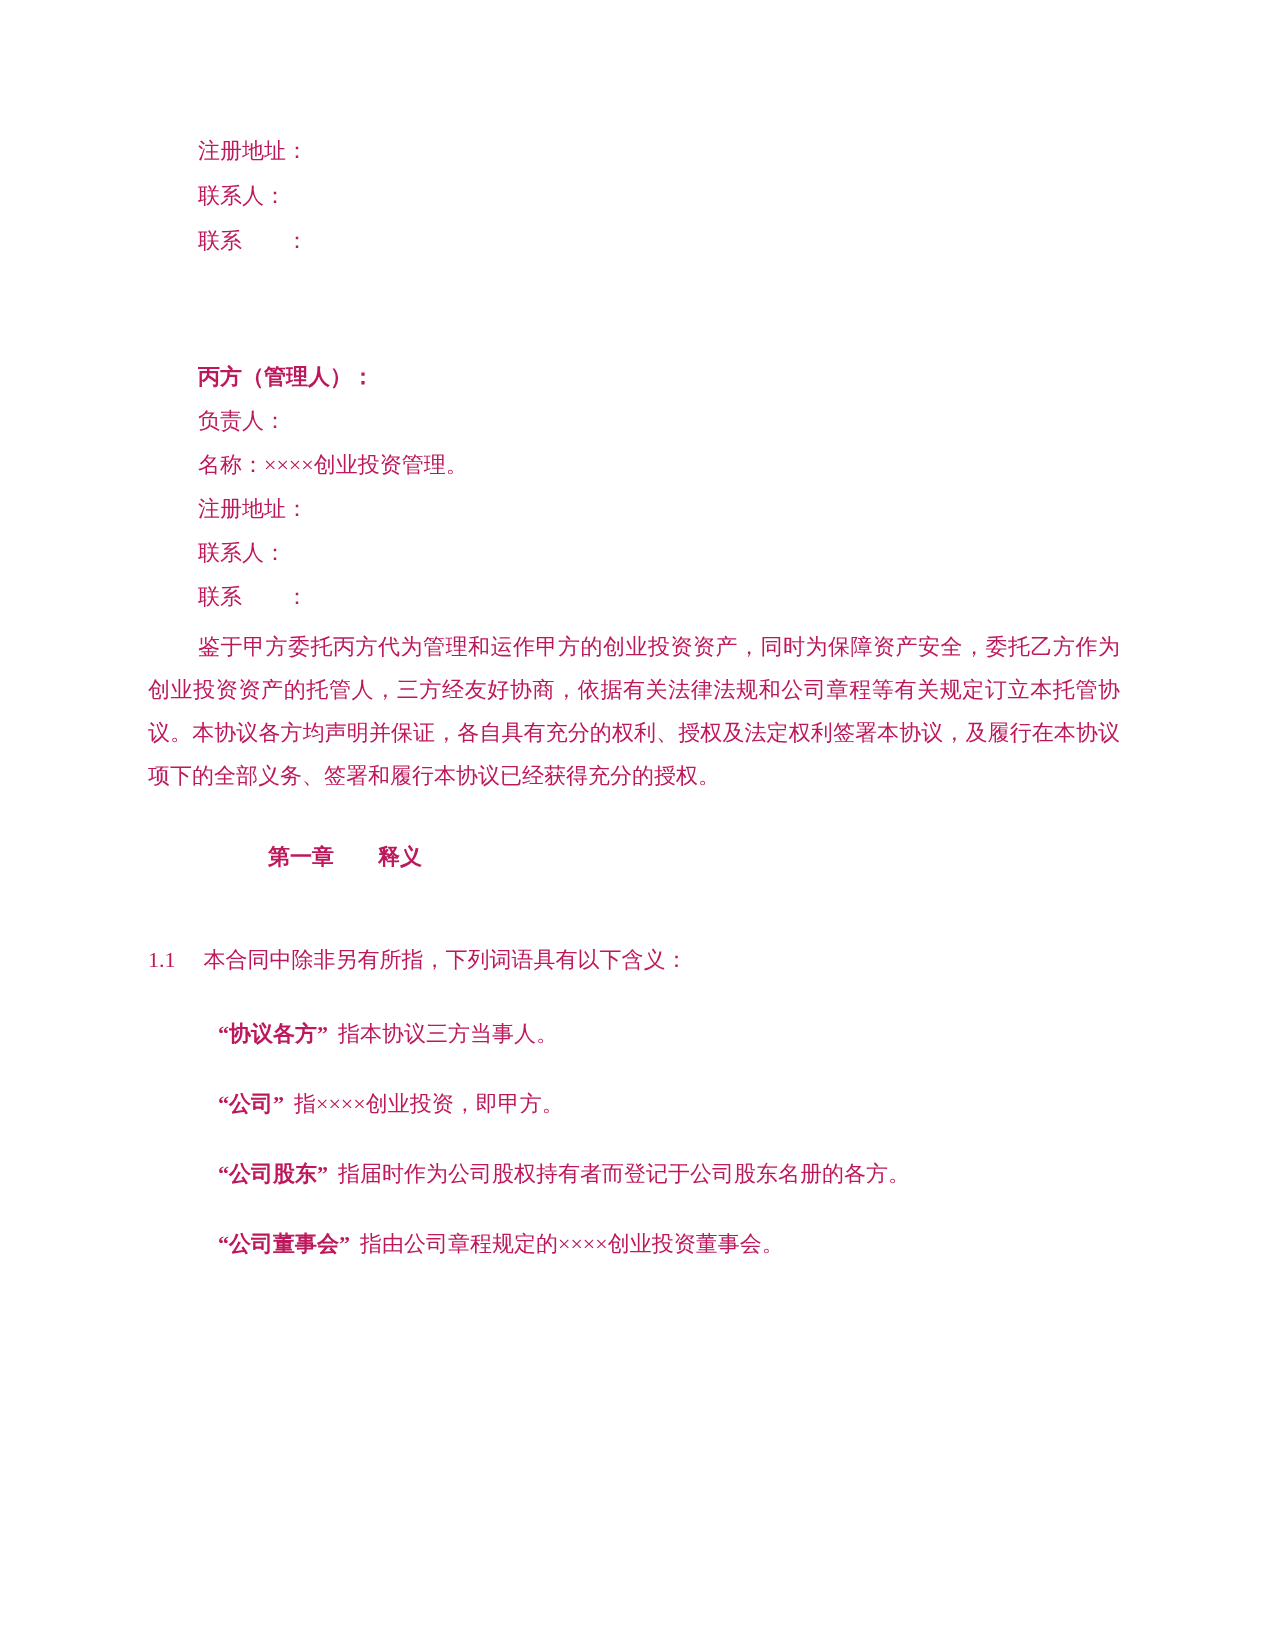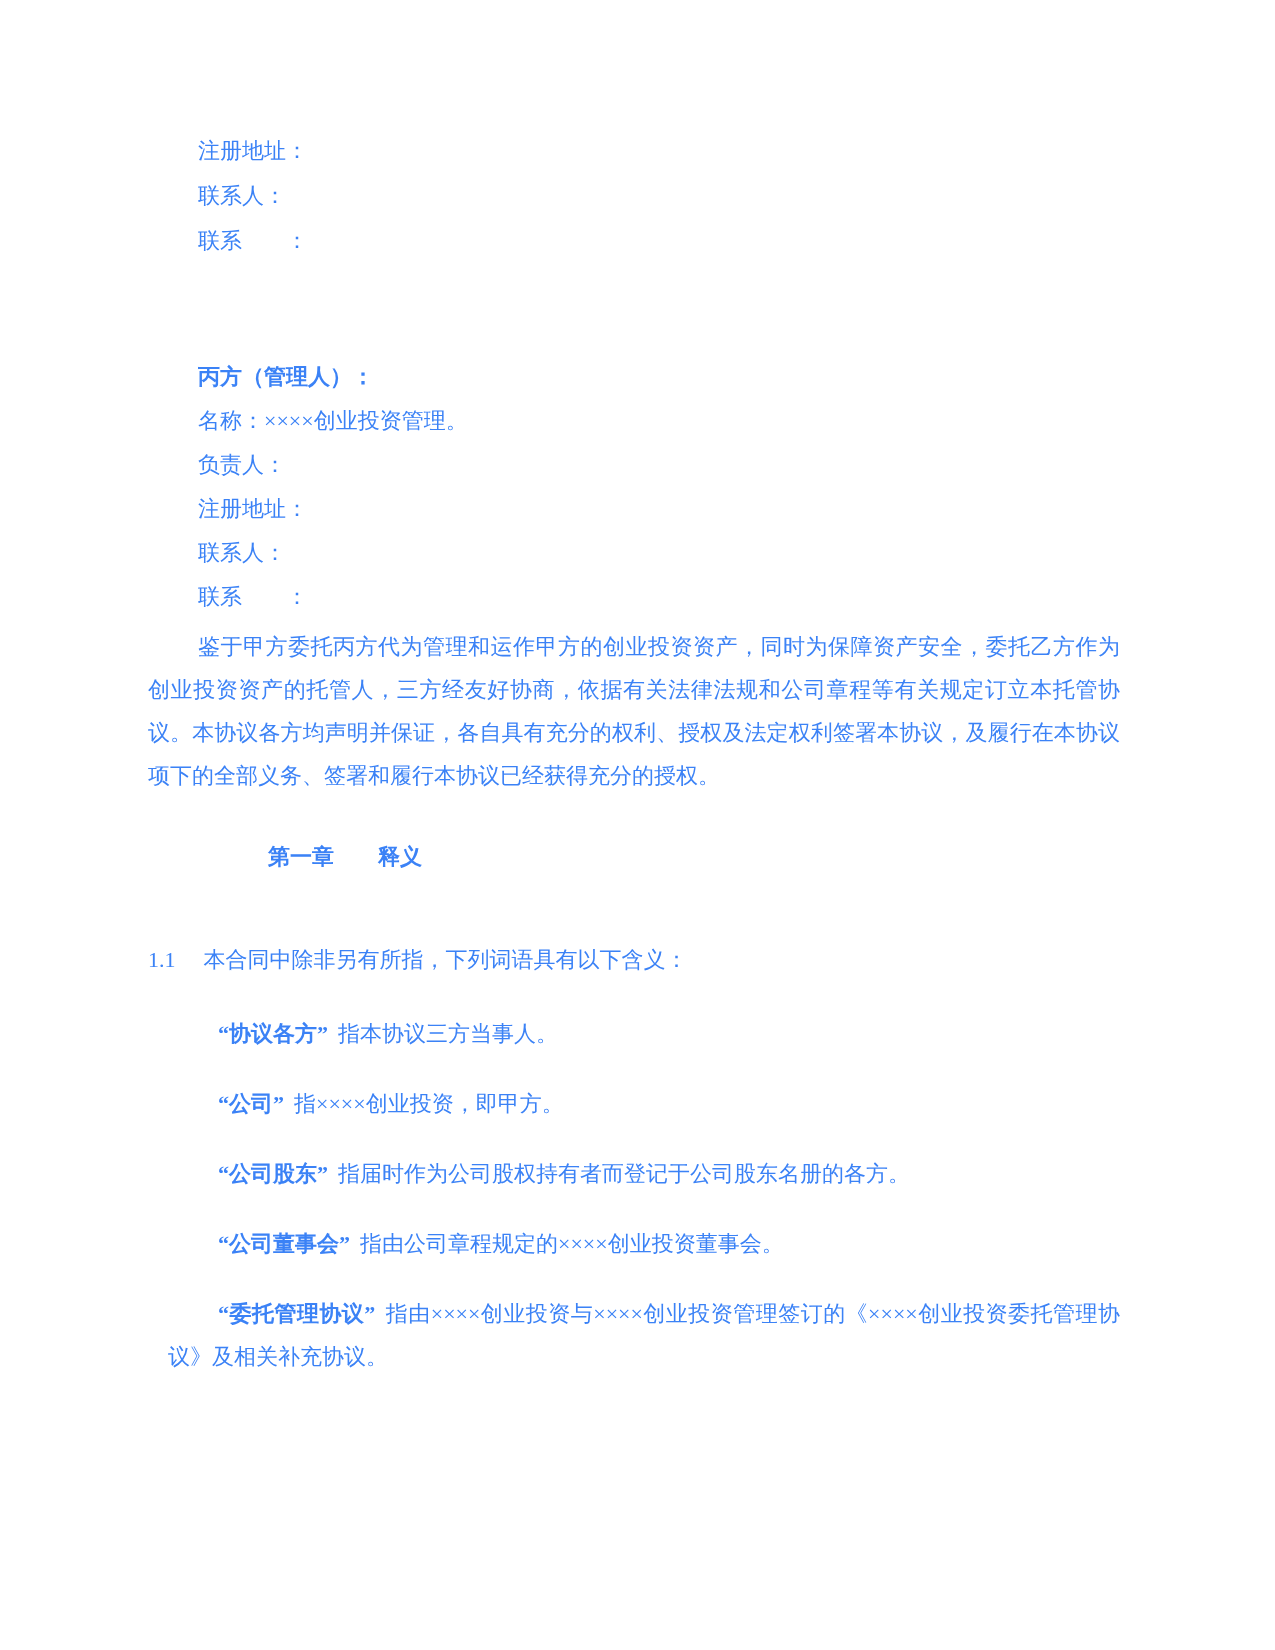--- a/index.html
+++ b/index.html
@@ -10,21 +10,21 @@
   .page {
     position: relative;
     width: 1275px;
     height: 1476px;
     margin: 0 auto;
     background: #ffffff;
     box-sizing: border-box;
     padding: 128px 155px 0 148px;
     font-family: "Liberation Serif", "DejaVu Serif", serif;
     font-size: 22px;
-    color: #3b82f6;
+    color: #be185d;
     overflow: hidden;
   }
   p { margin: 0; }
   .field {
     line-height: 45px;
     text-indent: 50px;
     white-space: pre;
   }
   .party-heading {
     margin-top: 92px;
@@ -71,34 +71,33 @@
 
   <div class="top-fields">
     <p class="field">注册地址：</p>
     <p class="field">联系人：</p>
     <p class="field">联系　　：</p>
   </div>
 
   <p class="party-heading">丙方（管理人）：</p>
 
   <div class="party-fields">
+    <p class="field">负责人：</p>
     <p class="field">名称：××××创业投资管理。</p>
-    <p class="field">负责人：</p>
     <p class="field">注册地址：</p>
     <p class="field">联系人：</p>
     <p class="field">联系　　：</p>
   </div>
 
   <p class="recital">鉴于甲方委托丙方代为管理和运作甲方的创业投资资产，同时为保障资产安全，委托乙方作为创业投资资产的托管人，三方经友好协商，依据有关法律法规和公司章程等有关规定订立本托管协议。本协议各方均声明并保证，各自具有充分的权利、授权及法定权利签署本协议，及履行在本协议项下的全部义务、签署和履行本协议已经获得充分的授权。</p>
 
   <p class="chapter"><span class="chapter-num">第一章</span><span class="chapter-title">释义</span></p>
 
   <p class="clause"><span class="clause-num">1.1</span><span class="clause-text">本合同中除非另有所指，下列词语具有以下含义：</span></p>
 
   <div class="definitions">
     <p class="definition"><span class="term">“协议各方”</span><span>指本协议三方当事人。</span></p>
     <p class="definition"><span class="term">“公司”</span><span>指××××创业投资，即甲方。</span></p>
     <p class="definition"><span class="term">“公司股东”</span><span>指届时作为公司股权持有者而登记于公司股东名册的各方。</span></p>
     <p class="definition"><span class="term">“公司董事会”</span><span>指由公司章程规定的××××创业投资董事会。</span></p>
-    <p class="definition"><span class="term">“委托管理协议”</span><span>指由××××创业投资与××××创业投资管理签订的《××××创业投资委托管理协议》及相关补充协议。</span></p>
   </div>
 
 </div>
 
 </body></html>

